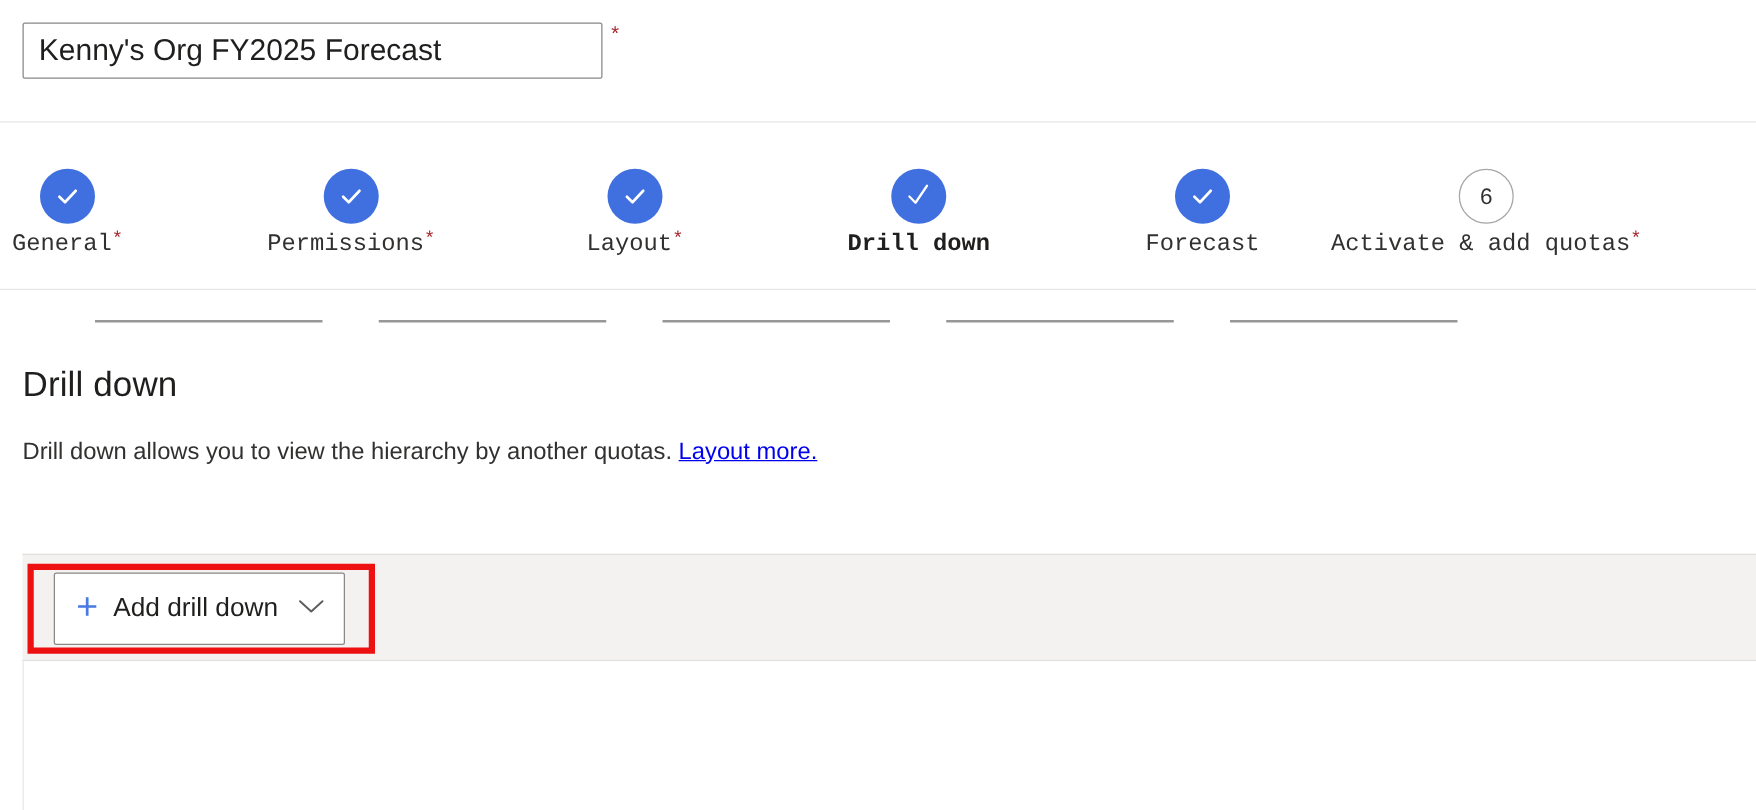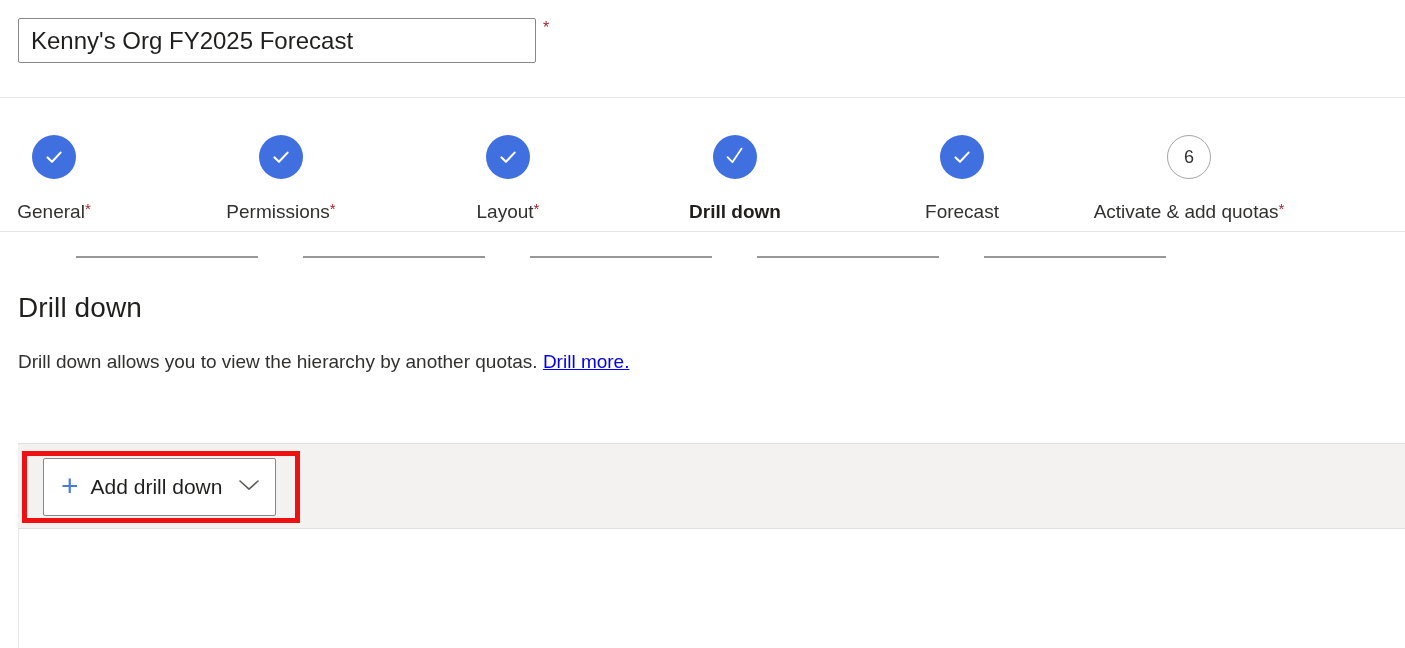--- a/index.html
+++ b/index.html
@@ -27,21 +27,21 @@
     border-bottom: 1px solid #e6e6e6;
   }
   .name-field-wrap {
     position: absolute;
     left: 18px;
     top: 18px;
     display: flex;
     align-items: flex-start;
   }
   .name-input {
-    width: 518px;
+    width: 464px;
     height: 45px;
     box-sizing: border-box;
     border: 1px solid #8a8886;
     border-radius: 2px;
     background: #ffffff;
     color: #201f1e;
     font-family: "Liberation Sans", sans-serif;
     font-size: 24px;
     padding: 0 12px;
     outline: none;
@@ -87,25 +87,26 @@
   }
   .circle.pending {
     background: #ffffff;
     border: 1px solid #a6a6a6;
     color: #323130;
     font-size: 18px;
   }
   .circle svg { display: block; }
   .step-label {
     position: absolute;
-    top: 103px;
+    top: 86px;
     white-space: nowrap;
     font-size: 19px;
     color: #323130;
     transform: translateX(-50%);
+    font-family: Liberation Mono, monospace;
   }
   .step-label.current {
     font-weight: bold;
     color: #201f1e;
   }
   .step-label .req-star-sm {
     color: #a4262c;
     font-size: 15px;
     vertical-align: top;
     line-height: 1;
@@ -309,21 +310,21 @@
       <span>Activate &amp; add quotas</span><span class="req-star-sm">*</span>
     </div>
   </div>
 
 </div>
 
 <h1 class="page-title">Drill down</h1>
 
 <div class="desc">
   <span>Drill down allows you to view the hierarchy by another quotas.</span>
-  <a href="#">Drill more.</a><br>
+  <a href="#">Layout more.</a><br>
 </div>
 
 <div class="panel">
 
   <div class="toolbar">
 
     <div class="add-btn">
       <span class="plus-icon">+</span>
       <span class="add-btn-label">Add drill down</span>
       <span class="chevron">

